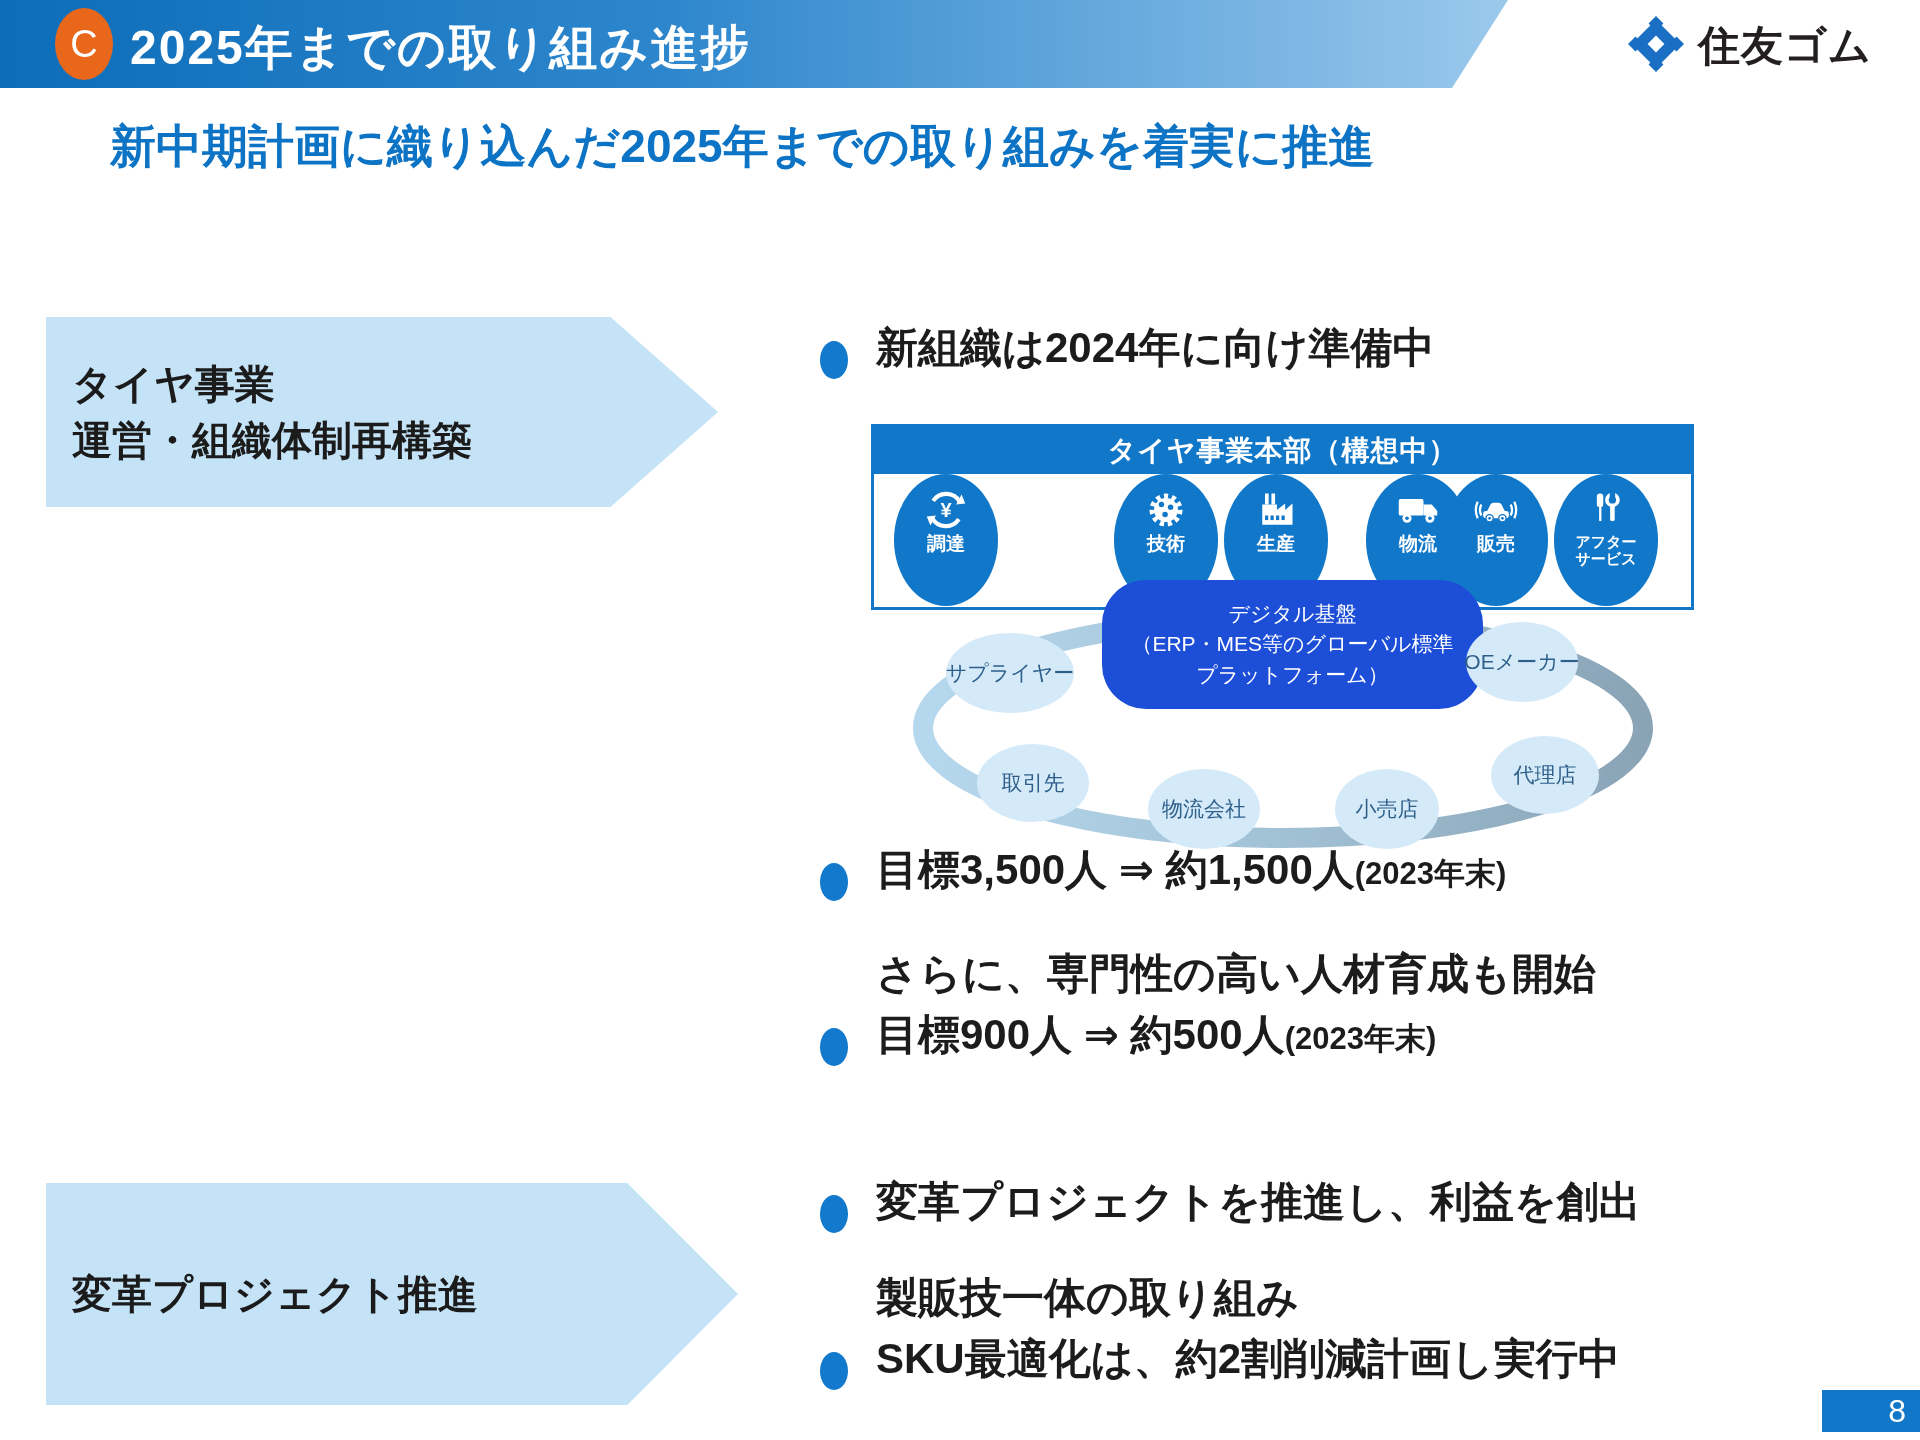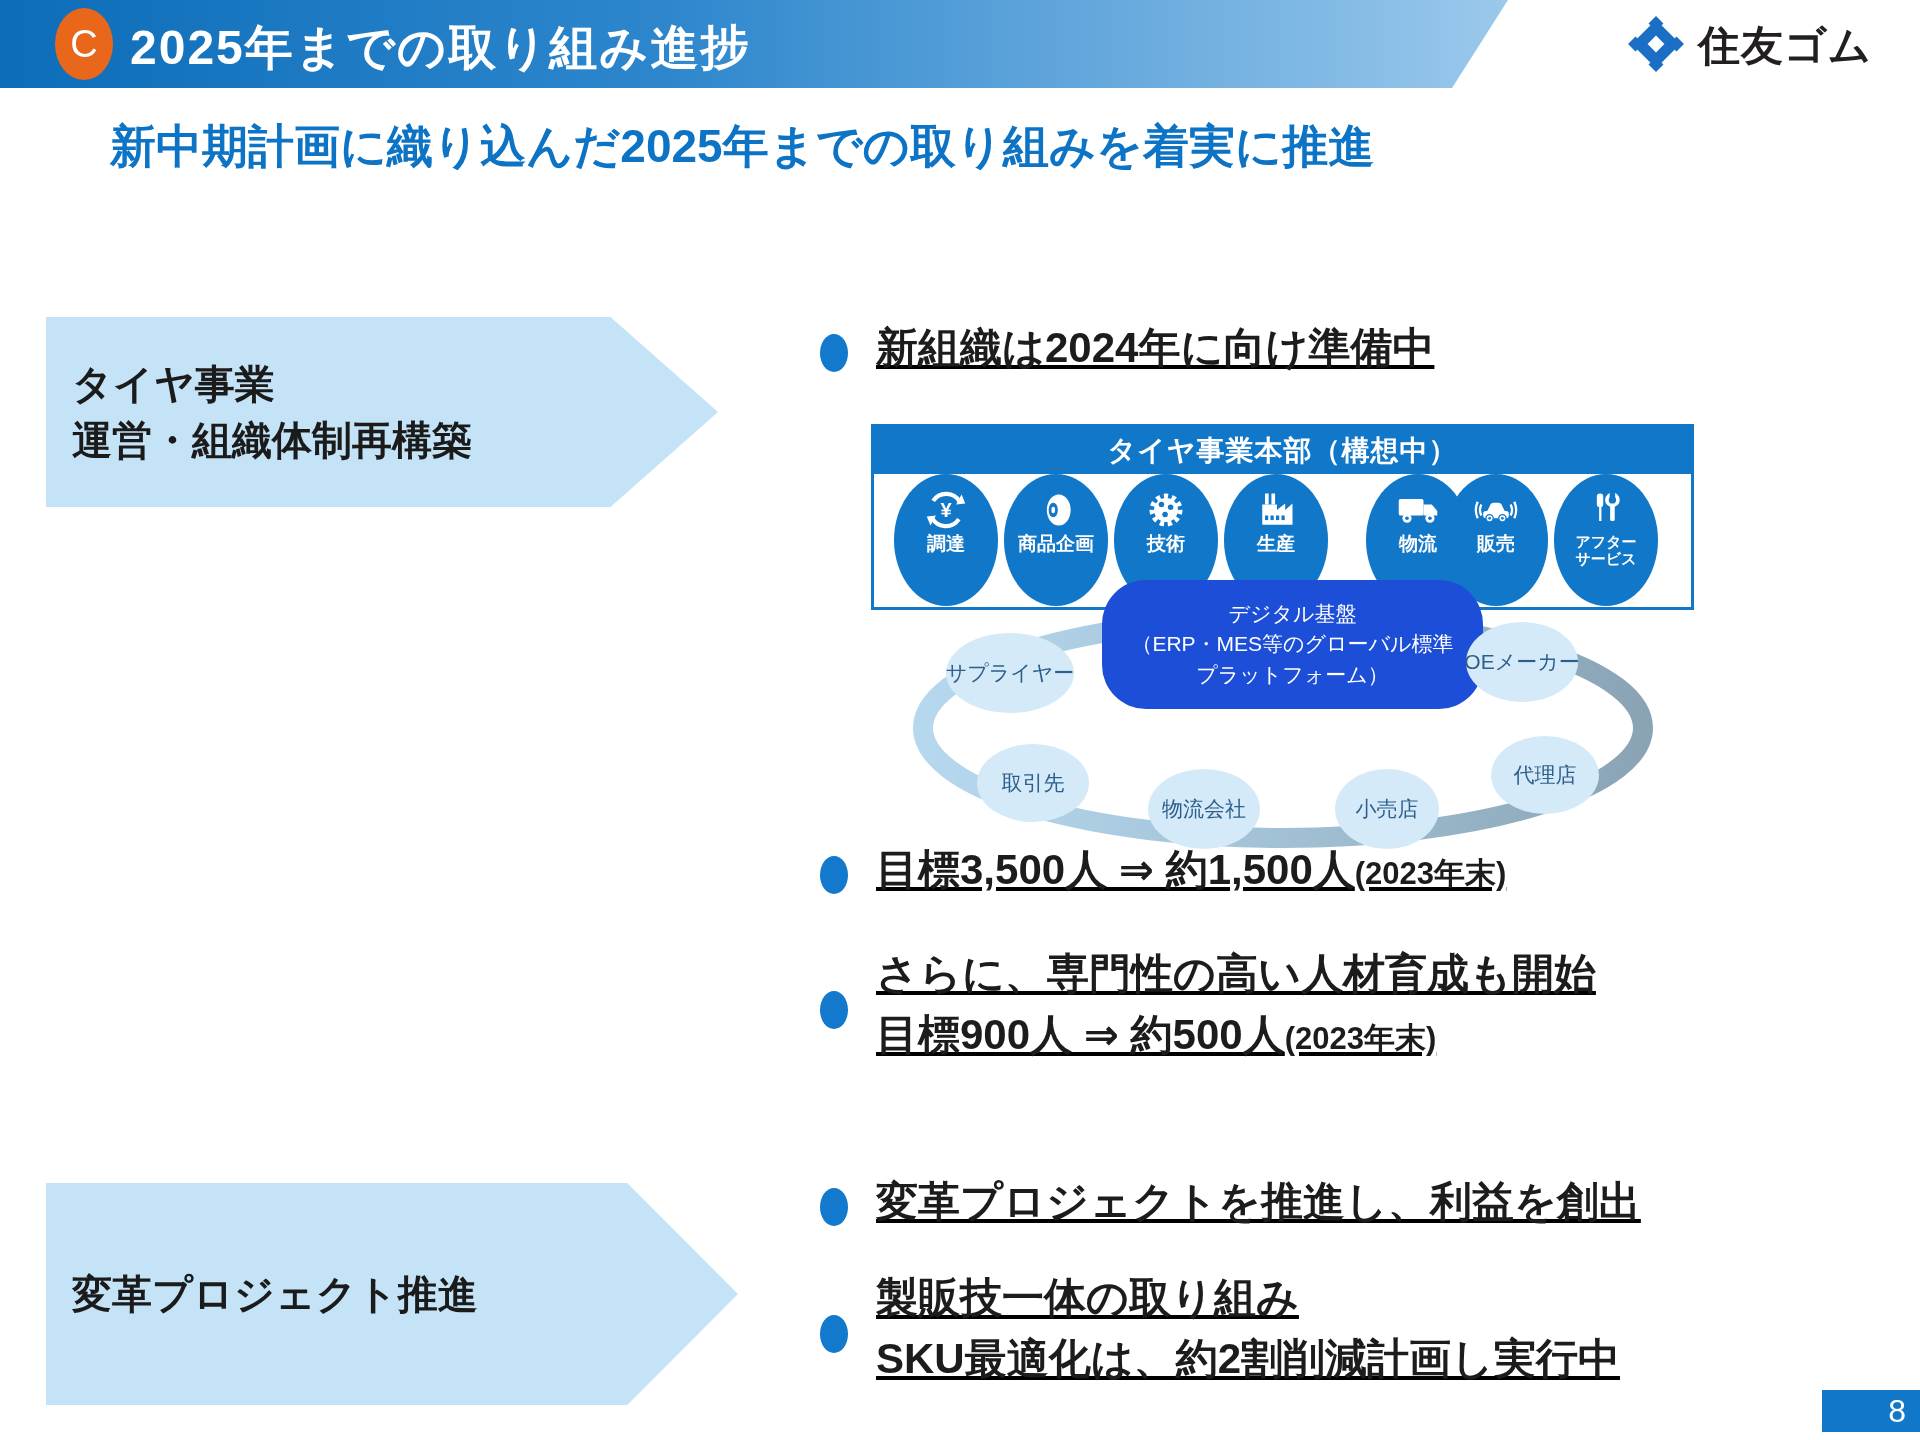--- a/index.html
+++ b/index.html
@@ -34,21 +34,21 @@
     position:absolute; left:46px; background:#c4e3f7; color:#1b1b1b; font-weight:bold;
     display:flex; flex-direction:column; justify-content:center;
     padding-left:26px; box-sizing:border-box; font-size:40px; line-height:1.4;
     clip-path:polygon(0 0,84% 0,100% 50%,84% 100%,0 100%);
   }
   .arrow1 { top:317px; width:672px; height:190px; }
   .arrow2 { top:905px; width:688px; height:203px; }
   .arrow3 { top:1183px; width:692px; height:222px; }
   .arrow span { white-space:nowrap; }
   
-  .bullet-row { position:absolute; display:flex; align-items:center;text-decoration:underline; }
+  .bullet-row { position:absolute; display:flex; align-items:flex-end; }
   .dot {
     flex:none; width:28px; height:38px; background:#1279cc; border-radius:50%;
     margin-right:28px; margin-top:10px;
   }
   .btxt { font-size:42px; font-weight:bold; color:#1c1c1c; line-height:1.45; white-space:nowrap; }
   .btxt .small { font-size:31px; }
   .row-s1b1 { left:820px; top:318px; }
   .row-s2b1 { left:820px; top:840px; }
   .row-s2b2 { left:820px; top:944px; }
   .row-s3b1 { left:820px; top:1172px; }
@@ -152,28 +152,20 @@
   <div class="dept d1">
     <svg viewBox="0 0 48 48">
       <path d="M10 14 A17 17 0 0 1 39 15" stroke="#fff" stroke-width="4.5" fill="none"></path>
       <polygon points="35,18 45,17 41,7" fill="#fff"></polygon>
       <path d="M38 34 A17 17 0 0 1 9 33" stroke="#fff" stroke-width="4.5" fill="none"></path>
       <polygon points="13,30 3,31 7,41" fill="#fff"></polygon>
       <text x="24" y="32" font-size="22" font-weight="bold" fill="#fff" text-anchor="middle">¥</text>
     </svg>
     <div class="lbl">調達</div>
   </div>
-  <div class="dept d2">
-    <svg viewBox="0 0 48 48">
-      <ellipse cx="27" cy="24" rx="13" ry="17" fill="#fff"></ellipse>
-      <ellipse cx="21" cy="24" rx="5" ry="8" fill="#1177c8"></ellipse>
-      <ellipse cx="21" cy="24" rx="2" ry="3.5" fill="#fff"></ellipse>
-    </svg>
-    <div class="lbl">商品企画</div>
-  </div>
   <div class="dept d3">
     <svg viewBox="0 0 48 48">
       <circle cx="24" cy="24" r="15" fill="none" stroke="#fff" stroke-width="6" stroke-dasharray="4.5 4"></circle>
       <circle cx="24" cy="24" r="13" fill="#fff"></circle>
       <circle cx="19" cy="18" r="3" fill="#1177c8"></circle>
       <circle cx="29" cy="21" r="3" fill="#1177c8"></circle>
       <circle cx="23" cy="29" r="3" fill="#1177c8"></circle>
     </svg>
     <div class="lbl">技術</div>
   </div>

